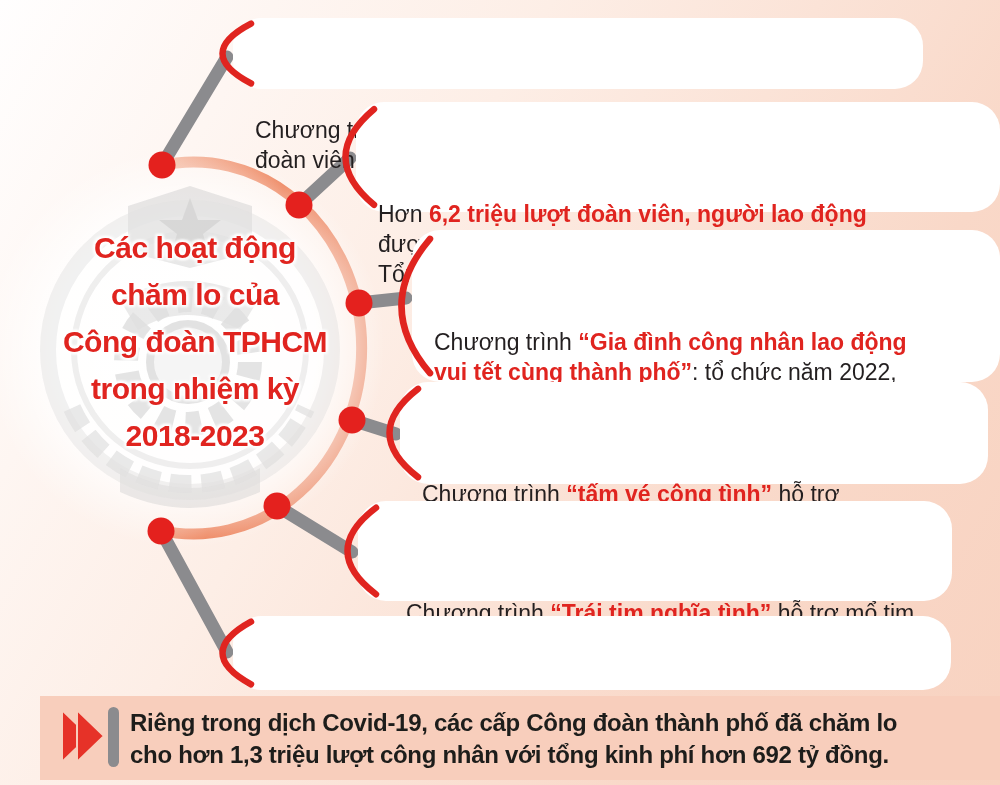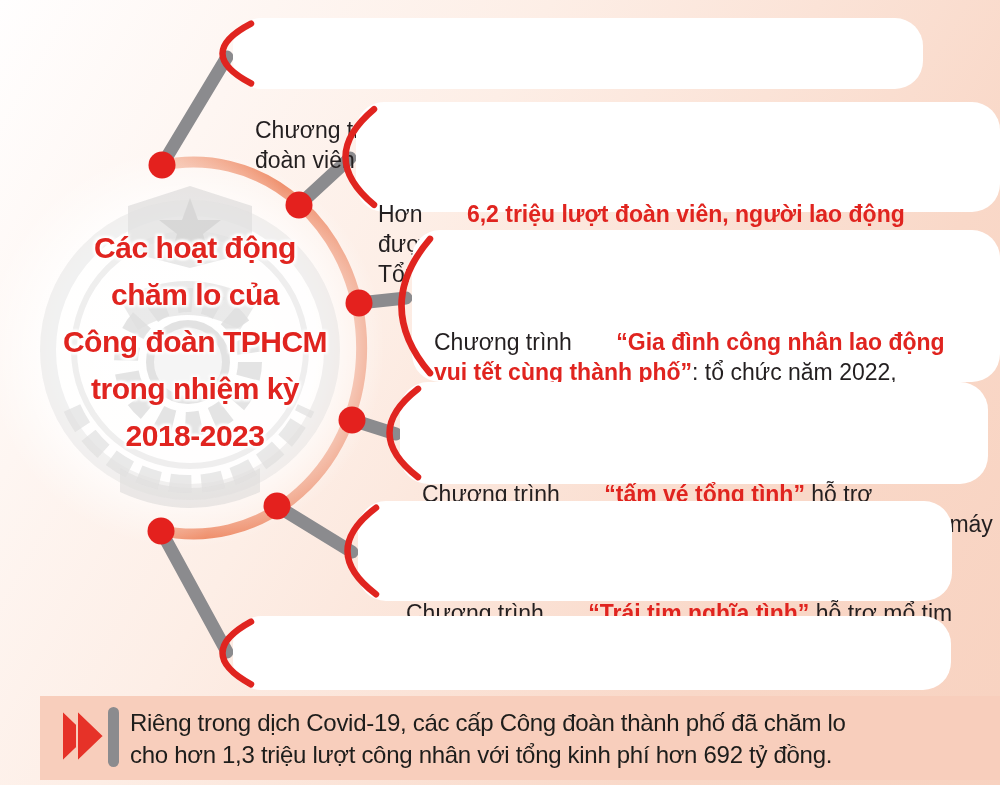--- a/index.html
+++ b/index.html
@@ -25,23 +25,23 @@
   .bubble .txt{display:block;}
   .arc{position:absolute;left:-15px;top:3px;width:46px;height:calc(100% - 6px);overflow:visible;}
   .arc path{fill:none;stroke:var(--red,#e0241f);stroke-width:6.5;stroke-linecap:round;vector-effect:non-scaling-stroke;}
   .b1{left:233px;top:18px;width:690px;height:71px;}
   .b2{left:356px;top:102px;width:644px;height:110px;}
   .b3{left:412px;top:230px;width:588px;height:152px;}
   .b4{left:400px;top:382px;width:588px;height:102px;}
   .b5{left:358px;top:501px;width:594px;height:100px;padding-left:48px;}
   .b6{left:233px;top:616px;width:718px;height:74px;}
   .seg-k{color:#231f20;}
-  .seg-rb{color:var(--red,#e0241f);font-weight:bold;margin-left:38px;}
+  .seg-rb{color:var(--red,#e0241f);font-weight:bold;}
   .seg-r{color:var(--lightred,#e5443c);}
-  .seg-b{font-weight:normal;}
+  .seg-b{font-weight:bold;}
   
   .banner{
     position:absolute;left:40px;top:696px;width:960px;height:84px;
     background:var(--bannerbg,#f8cebc);
   }
   .banner-icon{position:absolute;left:22px;top:11px;width:80px;height:62px;overflow:visible;}
   .banner-text{
     position:absolute;left:90px;top:11px;font-weight:bold;font-size:24px;line-height:32px;
     letter-spacing:-0.3px;color:#1d1d1b;white-space:pre-line;
   }
@@ -131,21 +131,21 @@
     <span class="txt"><span class="seg-k">Chương trình </span><span class="seg-rb">“Gia đình công nhân lao động
 vui tết cùng thành phố”</span><span class="seg-k">: tổ chức năm 2022,
 2023 cho </span><span class="seg-r">14.650 hộ gia đình</span><span class="seg-k"> công nhân lao động
 tiêu biểu. Tổng kinh phí hơn </span><span class="seg-r">7,3 tỷ đồng.</span></span>
   </div>
 
   <div class="bubble b4">
     <svg class="arc" viewBox="0 0 46 100" preserveAspectRatio="none">
         <path d="M 33 4 Q -24 50 33 96"></path>
       </svg>
-    <span class="txt"><span class="seg-k">Chương trình </span><span class="seg-rb">“tấm vé tổng tình”</span><span class="seg-k"> hỗ trợ
+    <span class="txt"><span class="seg-k">Chương trình </span><span class="seg-rb">“tấm vé công tình”</span><span class="seg-k"> hỗ trợ
 </span><span class="seg-rb">230.335 vé</span><span class="seg-k"> xe, </span><span class="seg-rb">4.754 vé tàu hỏa và 185 vé</span><span class="seg-k"> máy
 bay. Tổng kinh phí gần </span><span class="seg-rb">150 tỷ đồng</span><span class="seg-k">.</span></span>
   </div>
 
   <div class="bubble b5">
     <svg class="arc" viewBox="0 0 46 100" preserveAspectRatio="none">
         <path d="M 33 4 Q -24 50 33 96"></path>
       </svg>
     <span class="txt"><span class="seg-k">Chương trình </span><span class="seg-rb">“Trái tim nghĩa tình”</span><span class="seg-k"> hỗ trợ mổ tim
 </span><span class="seg-rb">14 trường hợp</span><span class="seg-k"> công nhân và con công nhân.

